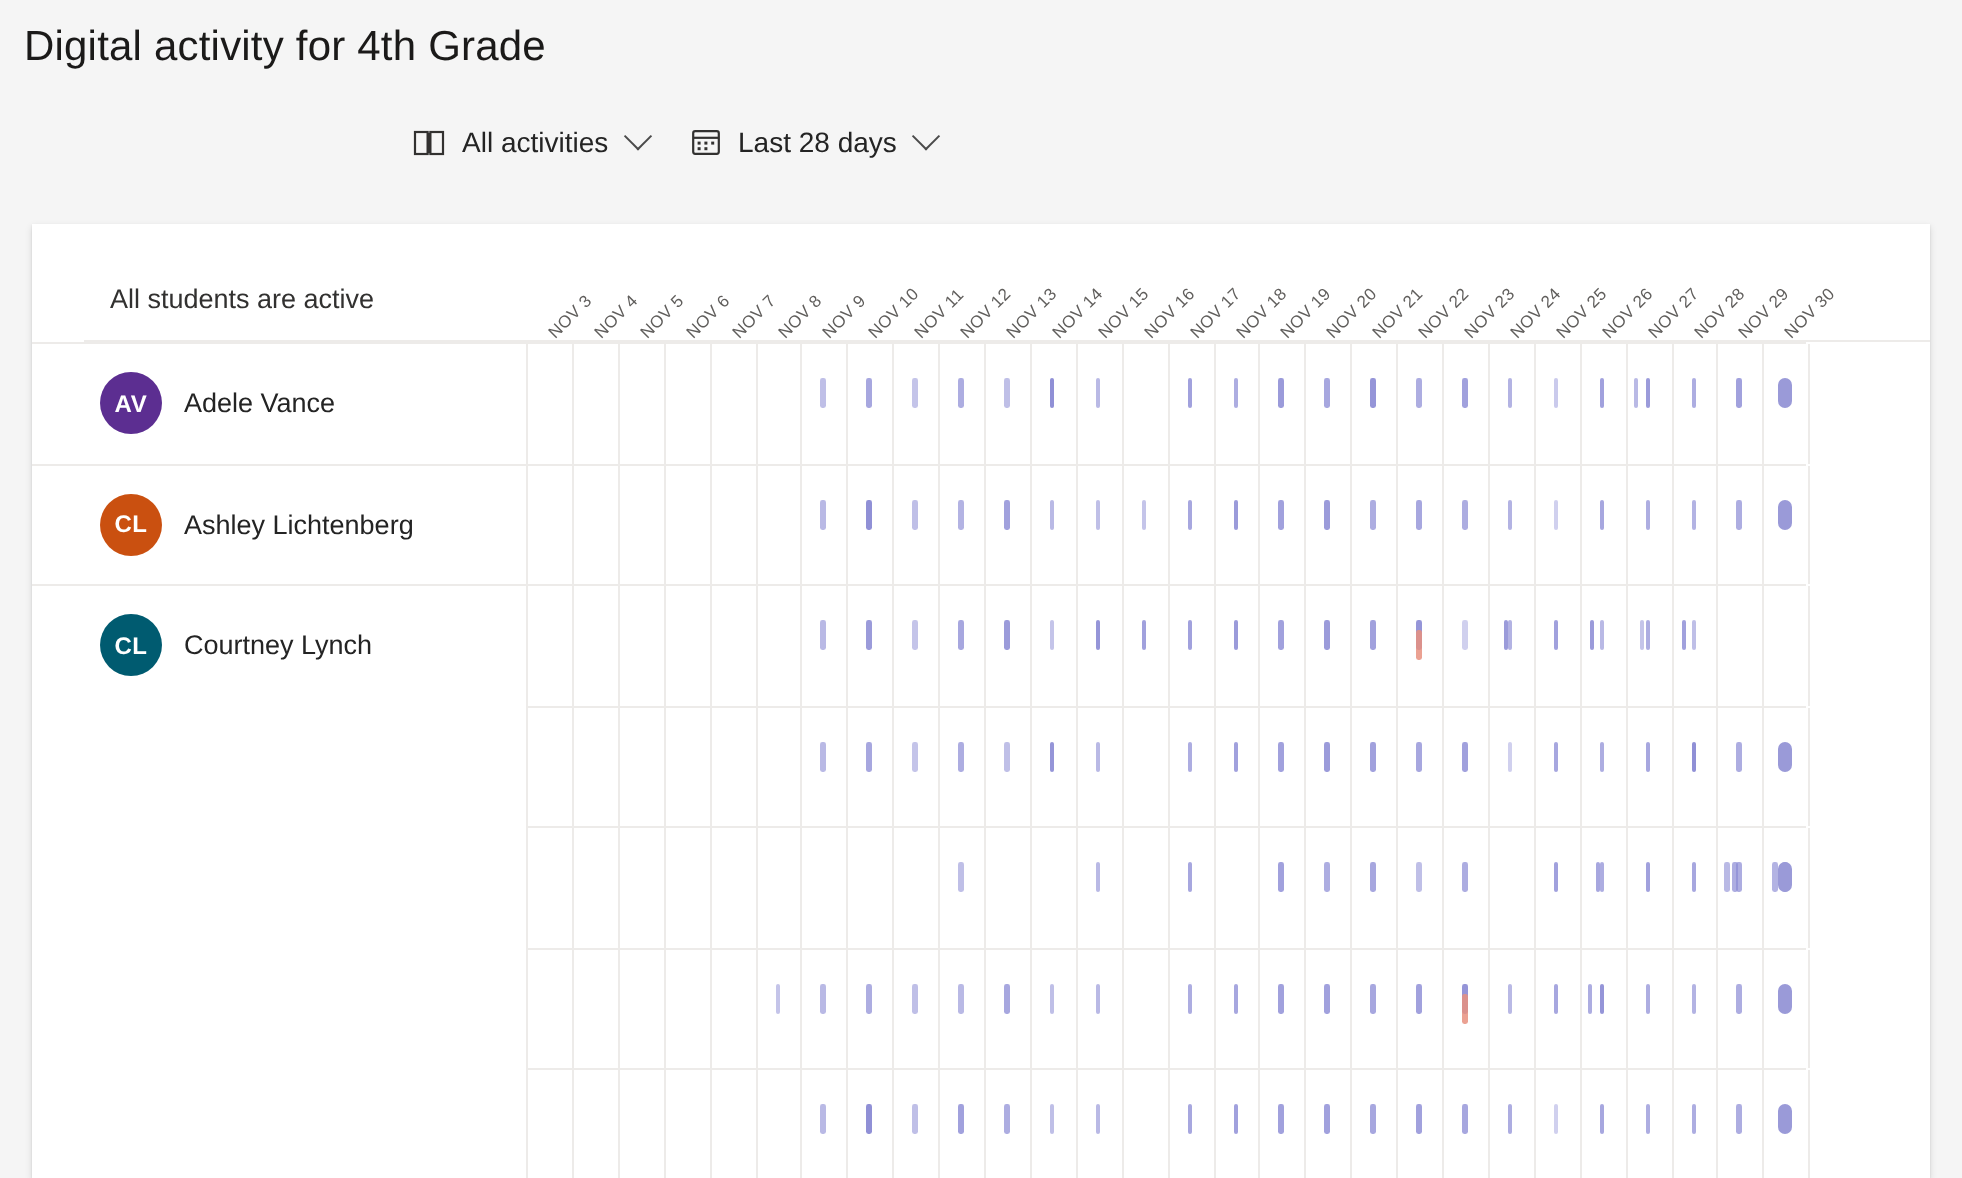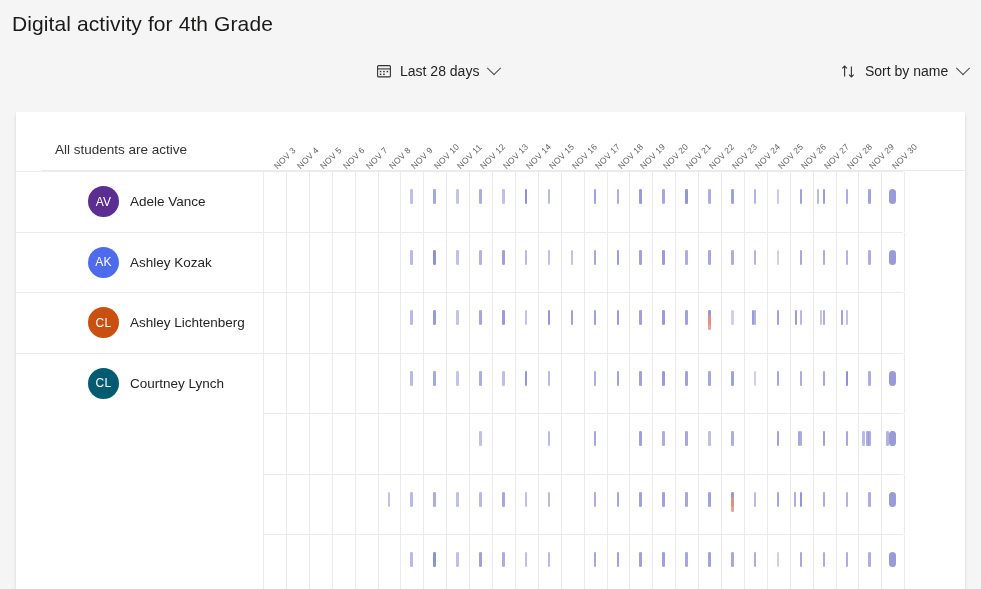--- a/index.html
+++ b/index.html
@@ -74,21 +74,21 @@
   .chev {
     display: inline-block;
     width: 9px;
     height: 9px;
     border-right: 1.3px solid #4a4a4a;
     border-bottom: 1.3px solid #4a4a4a;
     transform: rotate(45deg) translate(-2px, -2px);
     margin-left: 2px;
   }
   #btn-activities { left: 206px; }
-  #btn-range { left: 376px; }
+  #btn-range { left: 345px; }
   #btn-sort { left: 840px; }
 
   .ico { display: inline-block; line-height: 0; }
 
   
   .card {
     position: absolute;
     left: 16px;
     top: 112px;
     width: 949px;
@@ -180,27 +180,27 @@
     position: relative;
     height: 59.5px;
     border-top: 1px solid #edebe9;
     display: flex;
     align-items: center;
   }
   .avatar {
     width: 31px;
     height: 31px;
     border-radius: 50%;
-    margin-left: 72px;
+    margin-left: 34px;
     display: flex;
     align-items: center;
     justify-content: center;
     color: #ffffff;
     font-size: 12px;
-    font-weight: 400;
+    font-weight: 700;
     letter-spacing: 0.3px;
     flex: 0 0 auto;
   }
   .sname {
     margin-left: 11px;
     font-size: 13.5px;
     color: #242424;
     white-space: nowrap;
   }
 
@@ -213,63 +213,58 @@
     background: #edebe9;
   }
 </style>
 </head>
 <body>
 
 <div class="page-title">Digital activity for 4th Grade</div>
 
 <div class="toolbar">
 
+  <button class="tb-btn" id="btn-activities">
+    <span class="ico">
+      <svg width="17" height="17" viewBox="0 0 17 17">
+        <rect x="1.5" y="3" width="6.3" height="11" fill="none" stroke="#323130" stroke-width="1.1"></rect>
+        <rect x="9.2" y="3" width="6.3" height="11" fill="none" stroke="#323130" stroke-width="1.1"></rect>
+        <line x1="8.5" y1="3.4" x2="8.5" y2="13.6" stroke="#323130" stroke-width="1.1"></line>
+      </svg>
+    </span>
+    <span class="lbl">All activities</span>
+    <span class="chev"></span>
+  </button>
 
   <button class="tb-btn" id="btn-range">
     <span class="ico">
       <svg width="16" height="16" viewBox="0 0 16 16">
         <rect x="1.6" y="2.6" width="12.8" height="11.3" rx="1" fill="none" stroke="#323130" stroke-width="1.1"></rect>
         <line x1="1.6" y1="5.9" x2="14.4" y2="5.9" stroke="#323130" stroke-width="1.1"></line>
         <rect x="3.8" y="7.8" width="1.5" height="1.5" fill="#323130"></rect>
         <rect x="7.2" y="7.8" width="1.5" height="1.5" fill="#323130"></rect>
         <rect x="10.6" y="7.8" width="1.5" height="1.5" fill="#323130"></rect>
         <rect x="3.8" y="10.6" width="1.5" height="1.5" fill="#323130"></rect>
         <rect x="7.2" y="10.6" width="1.5" height="1.5" fill="#323130"></rect>
       </svg>
     </span>
     <span class="lbl">Last 28 days</span>
     <span class="chev"></span>
   </button>
 
-  <button class="tb-btn" id="btn-sort">
-    <span class="ico">
-      <svg width="17" height="17" viewBox="0 0 17 17">
-        <line x1="4.6" y1="3.2" x2="4.6" y2="13.6" stroke="#323130" stroke-width="1.1"></line>
-        <polyline points="2.3,5.4 4.6,3.1 6.9,5.4" fill="none" stroke="#323130" stroke-width="1.1"></polyline>
-        <line x1="11.4" y1="3.4" x2="11.4" y2="13.8" stroke="#323130" stroke-width="1.1"></line>
-        <polyline points="9.1,11.6 11.4,13.9 13.7,11.6" fill="none" stroke="#323130" stroke-width="1.1"></polyline>
-      </svg>
-    </span>
-    <span class="lbl">Sort by name</span>
-    <span class="chev"></span>
-  </button>
 </div>
 
 <div class="card">
   <div class="status-note">All students are active</div>
   <div class="hline-top"></div>
 
   <div class="students" id="students-col">
       <div class="srow">
         <div class="avatar" style="background: rgb(92, 46, 145);">AV</div>
         <div class="sname">Adele Vance</div>
-      </div>
-      <div class="srow">
-        <div class="avatar" style="background: rgb(79, 107, 237);">AK</div>
-        <div class="sname">Ashley Kozak</div>
       </div>
       <div class="srow">
         <div class="avatar" style="background: rgb(202, 80, 16);">CL</div>
         <div class="sname">Ashley Lichtenberg</div>
       </div>
       <div class="srow">
         <div class="avatar" style="background: rgb(0, 91, 112);">CL</div>
         <div class="sname">Courtney Lynch</div>
       </div>
     </div>

